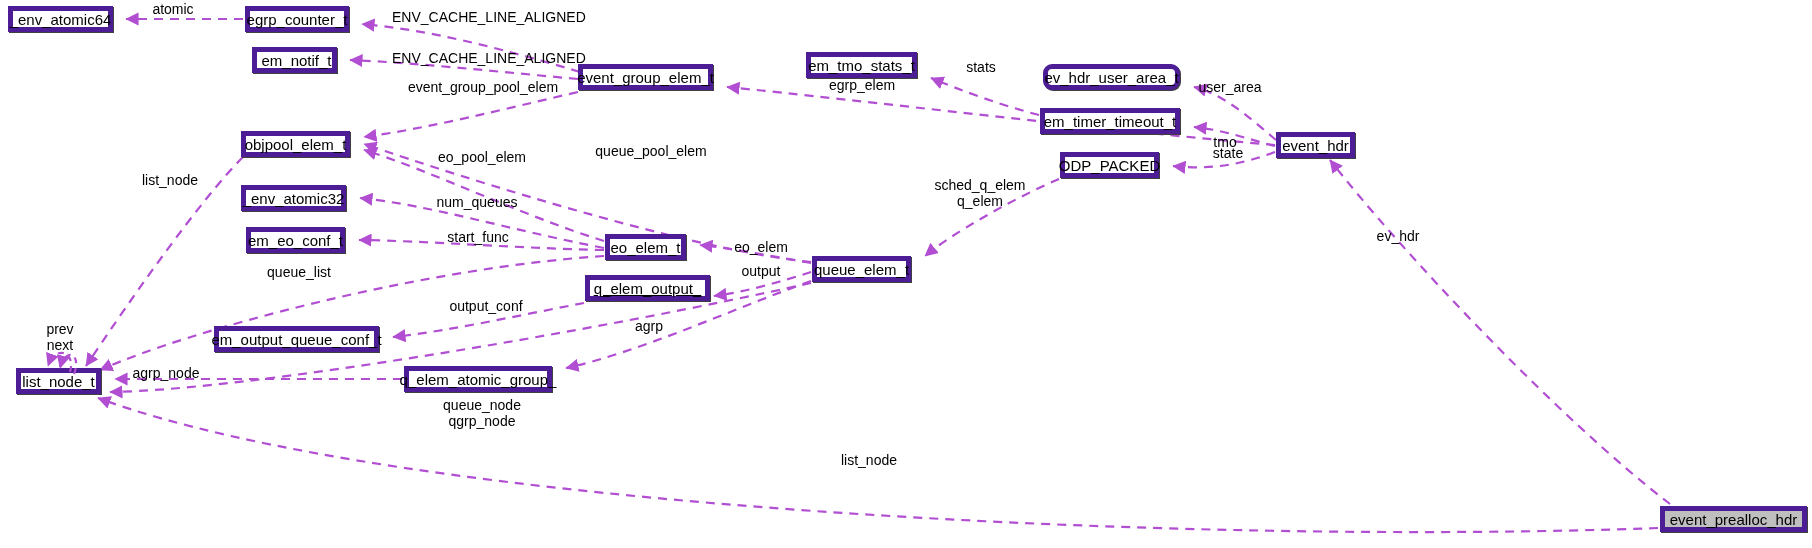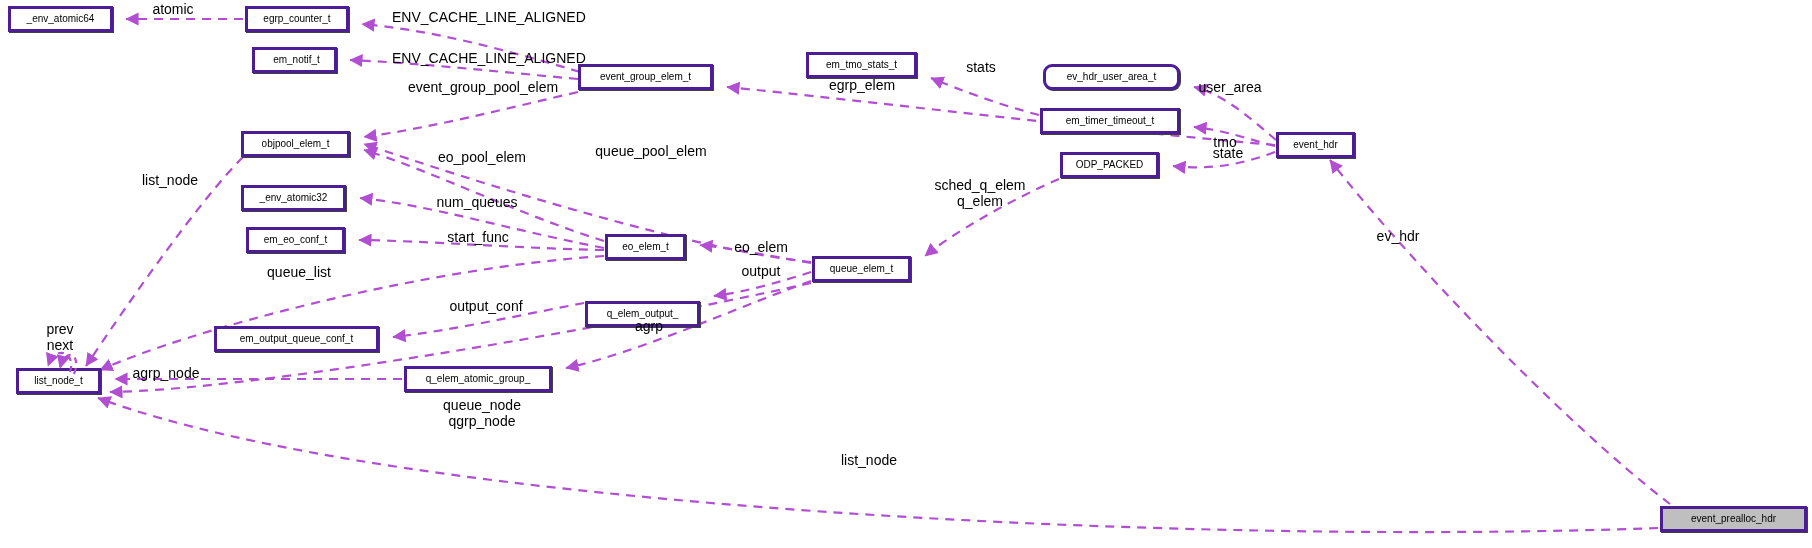--- a/index.html
+++ b/index.html
@@ -21,25 +21,25 @@
     position: absolute;
     left: 0;
     top: 0;
     width: 1812px;
     height: 548px;
     pointer-events: none;
   }
   .node {
     position: absolute;
     box-sizing: border-box;
-    border: 3px solid #4c1d95;
+    border: 5px solid #4c1d95;
     background: #ffffff;
     color: #000000;
     font-family: "Liberation Sans", sans-serif;
-    font-size: 10px;
+    font-size: 15px;
     line-height: 1;
     display: flex;
     align-items: center;
     justify-content: center;
     white-space: nowrap;
     padding: 0 7px;
     box-shadow: 1px 1px 0 0 #404040;
   }
   .node.highlight {
     background: #bfbfbf;
@@ -152,21 +152,21 @@
   </div>
   <div class="node" style="left:246px; top:227px; width:99px; height:26px;">
     <span>em_eo_conf_t</span>
   </div>
   <div class="node" style="left:605px; top:234px; width:81px; height:26px;">
     <span>eo_elem_t</span>
   </div>
   <div class="node" style="left:812px; top:256px; width:99px; height:26px;">
     <span>queue_elem_t</span>
   </div>
-  <div class="node" style="left:585px; top:301px; width:115px; height:26px;">
+  <div class="node" style="left:585px; top:275px; width:125px; height:26px;text-decoration:underline;">
     <span>q_elem_output_</span>
   </div>
   <div class="node" style="left:214px; top:326px; width:165px; height:26px;">
     <span>em_output_queue_conf_t</span>
   </div>
   <div class="node" style="left:16px; top:368px; width:85px; height:26px;text-align:right;">
     <span>list_node_t</span>
   </div>
   <div class="node" style="left:404px; top:366px; width:148px; height:26px;">
     <span>q_elem_atomic_group_</span>

